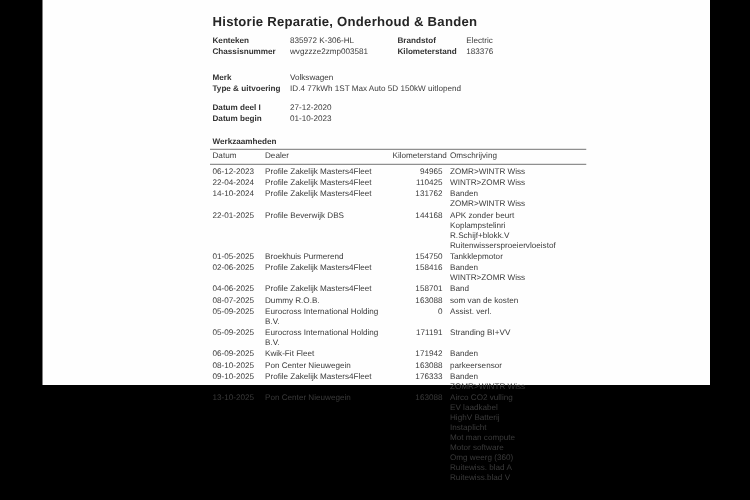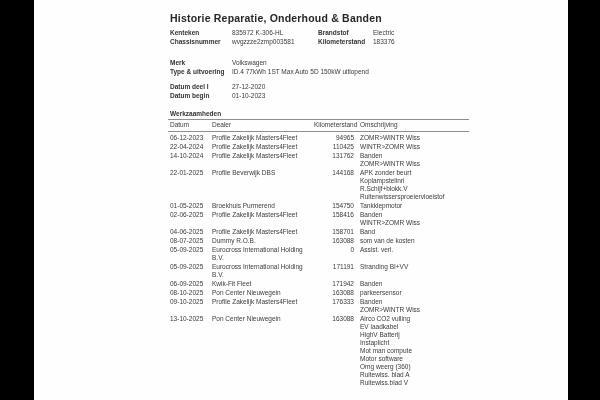--- a/index.html
+++ b/index.html
@@ -4,21 +4,21 @@
 <style>
   html,body{margin:0;padding:0}
   body{
     width:600px;height:400px;position:relative;overflow:hidden;
     background:#000;
     font-family:"Liberation Sans","DejaVu Sans",sans-serif;
   }
   .bar{position:absolute;top:0;height:400px;background:#000}
   .bar.left{left:0;width:34px}
   .bar.right{left:568px;width:32px}
-  .page{position:absolute;left:34px;top:0;width:534px;height:400px;background:#fefefe}
+  .page{position:absolute;left:34px;top:0;width:534px;height:308px;background:#fefefe}
   .doc{position:absolute;left:136px;top:0;width:320px;color:#3a3a3a}
   .title{
     position:absolute;left:0;top:12px;font-size:10.5px;font-weight:bold;
     color:#262626;letter-spacing:.2px;white-space:nowrap;
   }
   .info{position:absolute;left:0;width:320px;font-size:6.5px;line-height:9px}
   .b1{top:28px}.b2{top:58px}.b3{top:82px}
   .irow{display:flex}
   .lbl{font-weight:bold;color:#333;flex:none}
   .w1{width:62px}.w2{width:86px;flex:none}.w3{width:55px}

